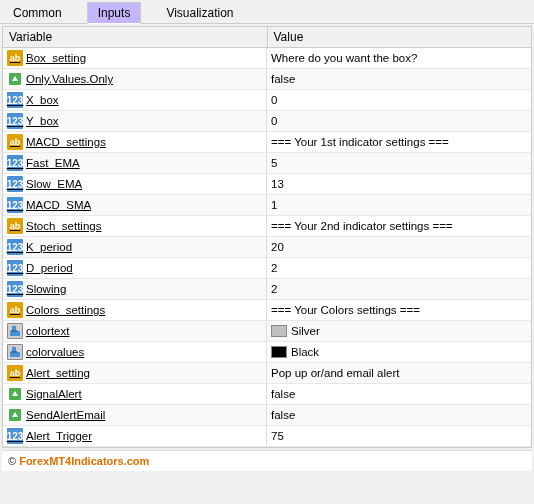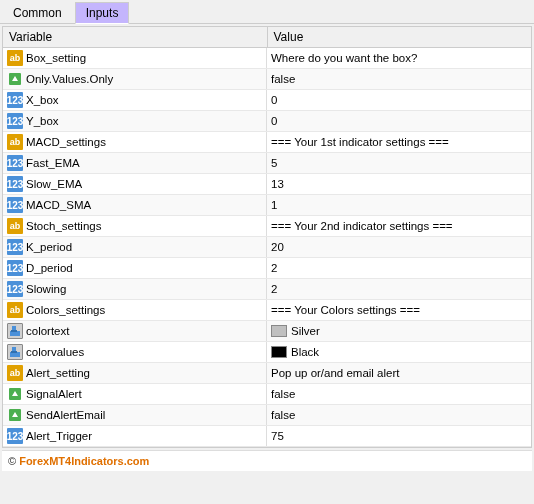--- a/index.html
+++ b/index.html
@@ -8,20 +8,21 @@
       font-size: 12px;
       background: #f0f0f0;
       width: 534px;
       min-height: 504px;
     }
     .tabs {
       display: flex;
       background: #f0f0f0;
       border-bottom: 1px solid #ccc;
       padding: 2px 2px 0 2px;
+      gap: 12px;
     }
     .tab {
       padding: 3px 10px;
       cursor: pointer;
       border: 1px solid transparent;
       border-bottom: none;
       background: #f0f0f0;
       font-size: 12px;
       margin-right: 2px;
     }
@@ -63,20 +64,21 @@
     tbody tr td {
       padding: 2px 4px;
       vertical-align: middle;
       font-size: 11.5px;
     }
     tbody tr td:first-child {
       border-right: 1px solid #ddd;
       display: flex;
       align-items: center;
       gap: 3px;
+      text-decoration: underline;
     }
     .icon {
       width: 16px;
       height: 16px;
       display: inline-flex;
       align-items: center;
       justify-content: center;
       flex-shrink: 0;
       font-size: 9px;
       font-weight: bold;
@@ -105,20 +107,21 @@
       color: #e07000;
       font-weight: bold;
     }
   </style>
 </head>
 <body>
 
 <div class="tabs" id="tabs-container">
     <div class="tab">Common</div>
     <div class="tab active">Inputs</div>
+    <div class="tab">Visualization</div>
   </div>
 
 <div class="table-container">
   <table>
     <thead>
       <tr>
         <th id="col1-header">Variable</th>
         <th id="col2-header">Value</th>
       </tr>
     </thead>

